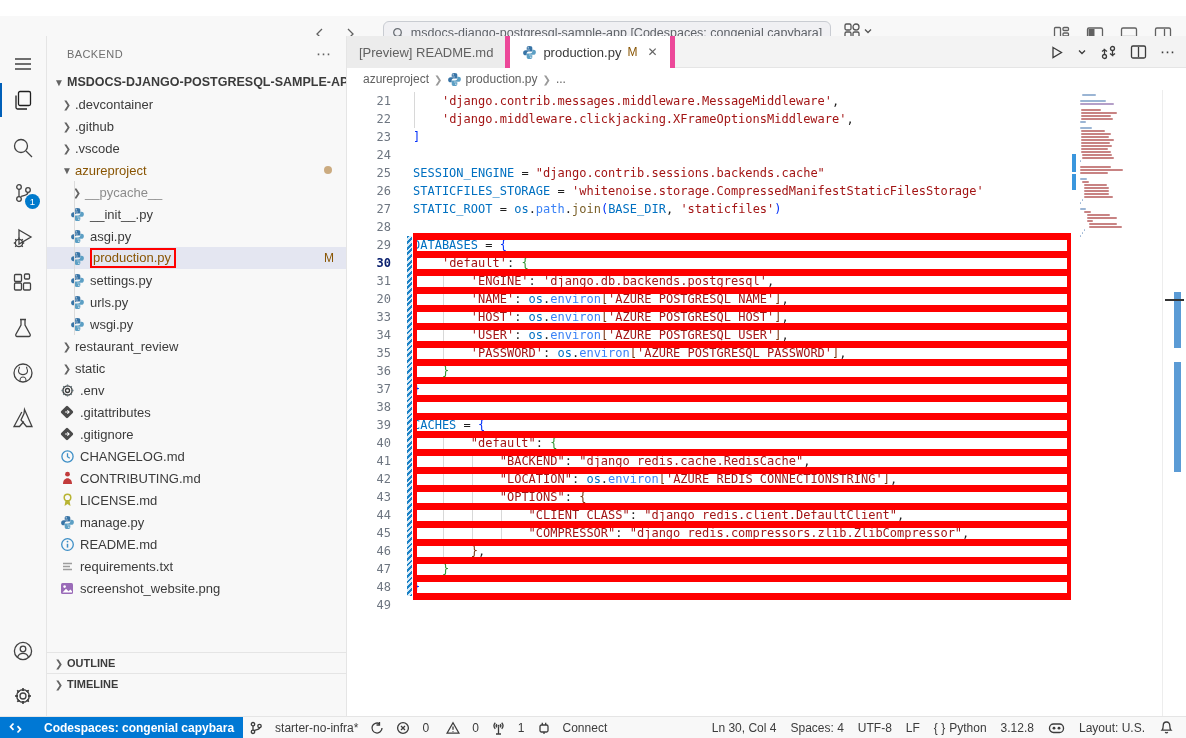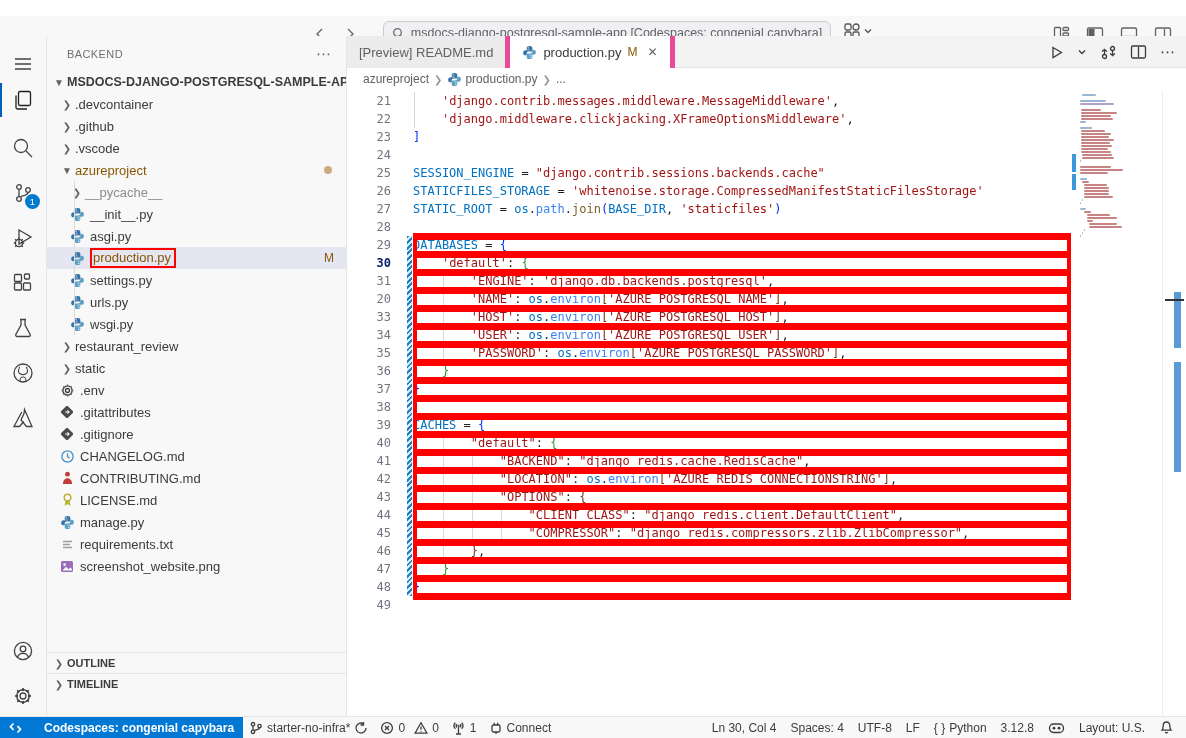--- a/index.html
+++ b/index.html
@@ -74,21 +74,21 @@
   .mm-row { position:absolute; height:2px; border-radius:1px; }
   .mm-mod { position:absolute; left:0; width:4px; background:#3a96dd; }
   .ruler { position:absolute; right:0; top:0; width:24px; height:626px; background:#fff; border-left:1px solid #ededed; }
   .ruler-bar { position:absolute; left:11px; width:7px; background:#5b9bd5; }
   .ruler-cursor { position:absolute; left:2px; right:2px; height:2px; background:#333; }
   
   .statusbar { position:absolute; left:0; bottom:0; width:1186px; height:22px; background:#f8f8f8; border-top:1px solid #e5e5e5;
     display:flex; align-items:center; font-size:12px; color:#3c3c3c; }
   .sb-left { display:flex; align-items:center; height:100%; }
   .sb-right { margin-left:auto; display:flex; align-items:center; height:100%; gap:14px; padding-right:12px; }
-  .st-item { display:flex; align-items:center; gap:4px; height:100%; padding:0 6px; }
+  .st-item { display:flex; align-items:center; gap:12px; height:100%; padding:0 6px; }
   .st-remote { color:#fff; font-weight:bold; padding:0 9px; gap:22px; }
   .st-ico { display:flex; align-items:center; }
   svg { display:block; }
 </style>
 </head>
 <body>
 
 <div id="app">
 
   <div class="titlebar">
@@ -424,20 +424,30 @@
         <div class="tree-row" style="padding-left: 12px;">
           <span class="ficon">
             <svg width="15" height="15" viewBox="0 0 16 16">
               <path d="M8 1 C5.5 1 5 2 5 3.2 V5 H8.5 V5.6 H3.8 C2.3 5.6 1.2 6.6 1.2 8.4 C1.2 10.2 2.3 11 3.8 11 H5 V9 C5 7.6 6.2 7 7.4 7 H10.3 C11.3 7 11 6.2 11 5 V3.2 C11 2 10.5 1 8 1 Z" fill="#3874a6"></path>
               <circle cx="6.6" cy="3" r=".7" fill="#fff"></circle>
               <path d="M8 15 C10.5 15 11 14 11 12.8 V11 H7.5 V10.4 H12.2 C13.7 10.4 14.8 9.4 14.8 7.6 C14.8 5.8 13.7 5 12.2 5 H11 V7 C11 8.4 9.8 9 8.6 9 H5.7 C4.7 9 5 9.8 5 11 V12.8 C5 14 5.5 15 8 15 Z" fill="#5c9fc4"></path>
               <circle cx="9.4" cy="13" r=".7" fill="#fff"></circle>
             </svg>
           </span>
           <span>manage.py</span>
+        </div>
+        <div class="tree-row" style="padding-left: 12px;">
+          <span class="ficon">
+            <svg width="15" height="15" viewBox="0 0 15 15" fill="none" stroke="currentColor" stroke-width="1.3">
+              <circle cx="7.5" cy="7.5" r="5.8" stroke="#3e8fc6"></circle>
+              <path d="M7.5 6.8 V10.6" stroke="#3e8fc6" stroke-width="1.5"></path>
+              <circle cx="7.5" cy="4.6" r=".9" fill="#3e8fc6" stroke="none"></circle>
+            </svg>
+          </span>
+          <span>README.md</span>
         </div>
         <div class="tree-row" style="padding-left: 12px;">
           <span class="ficon">
             <svg width="15" height="15" viewBox="0 0 15 15" fill="none" stroke="currentColor" stroke-width="1.3">
               <path d="M3 4.5 H12 M3 7.5 H10 M3 10.5 H12" stroke="#9d9d9d"></path>
             </svg>
           </span>
           <span>requirements.txt</span>
         </div>
         <div class="tree-row" style="padding-left: 12px;">

